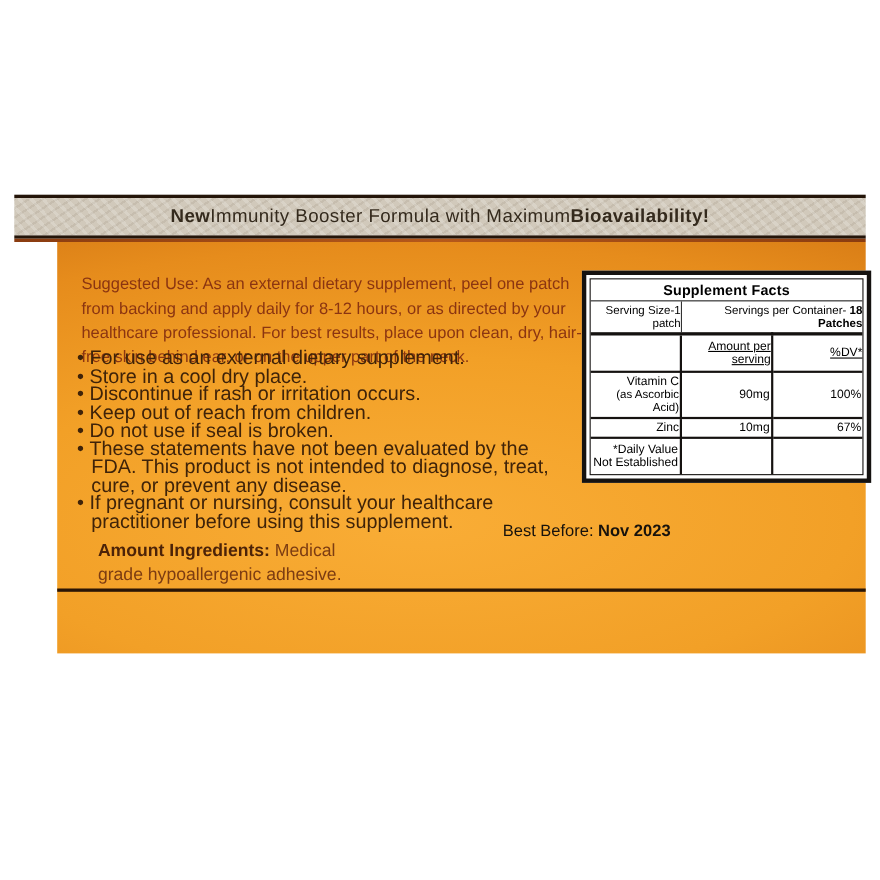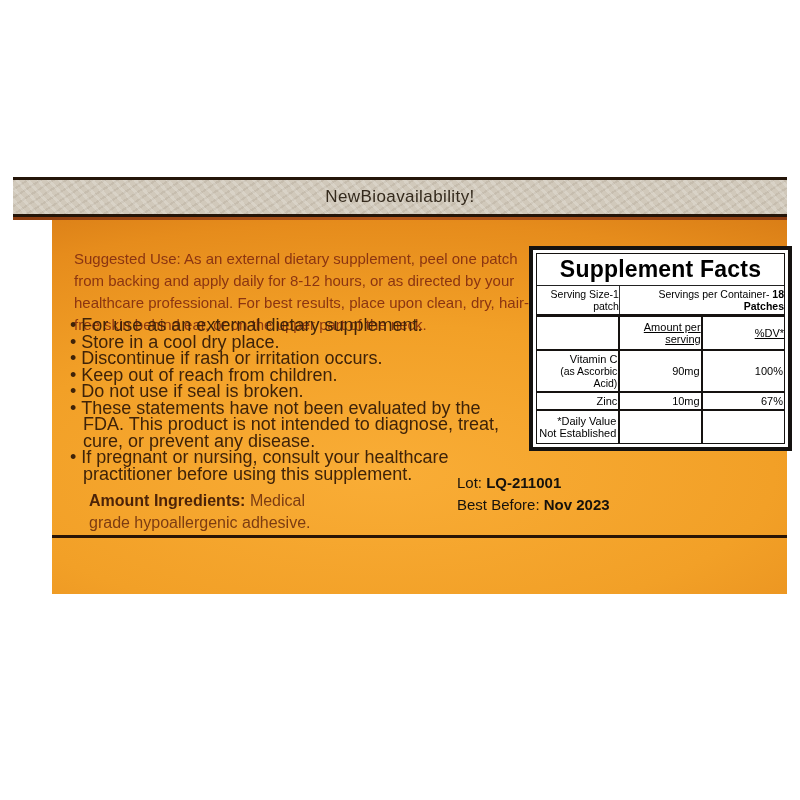--- a/index.html
+++ b/index.html
@@ -6,21 +6,21 @@
   .canvas{position:relative;width:800px;height:800px;background:#ffffff;overflow:hidden;
           font-family:"Liberation Sans", sans-serif;}
   .label{position:absolute;left:13px;top:177px;width:774px;height:417px;display:flex;flex-direction:column;}
   .hline{height:3px;background:#241509;flex:0 0 auto;}
   .banner{flex:0 0 34px;display:flex;align-items:center;justify-content:center;
           background:
             repeating-linear-gradient(48deg, rgba(255,255,255,.18) 0 3px, rgba(255,255,255,0) 3px 8px),
             repeating-linear-gradient(-33deg, rgba(118,102,82,.12) 0 2px, rgba(118,102,82,0) 2px 7px),
             #d1c9bb;
           color:#342a1d;font-size:17px;letter-spacing:.4px;}
-  .banner b{font-weight:normal;}
+  .banner b{font-weight:bold;}
   .accent{height:3px;background:linear-gradient(to right,#8a3c10,#b5581a 50%,#8a3c10);flex:0 0 auto;}
   .body{position:relative;flex:1 1 auto;
         background:radial-gradient(140% 105% at 45% 68%, #f9ad36 0%, #f2a027 38%, #e68c1c 64%, #cf7212 86%, #b95d09 100%);margin-left:39px;}
   .divider{position:absolute;left:0;right:0;bottom:56px;height:3px;background:#2a1505;}
 
   .suggested{position:absolute;left:22px;top:13px;width:458px;
              color:#8b3511;font-size:15px;line-height:22px;}
   .bullets{position:absolute;left:18px;top:97px;width:455px;margin:0;padding:0;list-style:none;
            color:#3f2309;font-weight:normal;font-size:18px;line-height:16.5px;}
   .bullets li{padding-left:13px;text-indent:-13px;}
@@ -29,21 +29,21 @@
   .other-ing{position:absolute;left:37px;top:254px;width:228px;
              color:#7c3c12;font-size:16px;line-height:22px;}
   .other-ing b{color:#4c2308;}
 
   .lot-block{position:absolute;left:405px;top:252px;color:#17120c;font-size:15px;line-height:22px;}
   .lot-block b{font-weight:bold;}
 
   .sf-panel{position:absolute;left:477px;top:26px;width:263px;background:#ffffff;
             border:4px solid #151210;padding:3px;box-sizing:border-box;color:#000;}
   .sf-inner{border:1.5px solid #151210;}
-  .sf-title{text-align:center;font-weight:bold;font-size:23px;padding:2px 0 2px;
+  .sf-title{text-align:center;font-weight:bold;font-size:13px;padding:2px 0 2px;
             border-bottom:1px solid #222;letter-spacing:.2px;}
   .sf-table{width:100%;border-collapse:collapse;table-layout:fixed;}
   .sf-table td{border:2px solid #151210;text-align:right;vertical-align:middle;
                font-size:11px;padding:2px 1px;}
   .sf-table td:first-child{border-left:none;}
   .sf-table td:last-child{border-right:none;}
   .sf-table tr:last-child td{border-bottom:none;}
   .sf-table tr:first-child td{border-top:none;}
   .col-name{width:41%;} .col-amt{width:37%;} .col-dv{width:22%;}
   .sr td{font-size:10.5px;border-bottom:3px solid #151210;padding:2px 0;}
@@ -56,20 +56,21 @@
 </head>
 <body>
 
 <div class="canvas">
   <div class="label">
 
     <div class="hline"></div>
 
     <div class="banner">
       <b>New</b>
+        <span> Immunity Booster Formula with Maximum </span>
         <b>Bioavailability!</b>
     </div>
 
     <div class="hline"></div>
     <div class="accent"></div>
 
     <div class="body">
 
       <p class="suggested">Suggested Use: As an external dietary supplement, peel one patch from backing and apply daily for 8-12 hours, or as directed by your healthcare professional. For best results, place upon clean, dry, hair-free skin behind ear, or on the upper part of the neck.</p>
 
@@ -81,21 +82,20 @@
         <li>Do not use if seal is broken.</li>
         <li>These statements have not been evaluated by the FDA. This product is not intended to diagnose, treat, cure, or prevent any disease.</li>
         <li>If pregnant or nursing, consult your healthcare practitioner before using this supplement.</li>
       </ul>
 
       <p class="other-ing">
         <b>Amount Ingredients:</b><span> Medical grade hypoallergenic adhesive.</span>
       </p>
 
       <div class="lot-block">
-        <div><span>Lot: </span><b>LQ-211001</b></div>
         <div><span>Best Before: </span><b>Nov 2023</b></div>
       </div>
 
       <div class="sf-panel">
         <div class="sf-inner">
           <div class="sf-title">Supplement Facts</div>
           <table class="sf-table">
             <tbody>
                 <tr class="sr">
               <td class="ss">Serving Size-1 patch</td>

